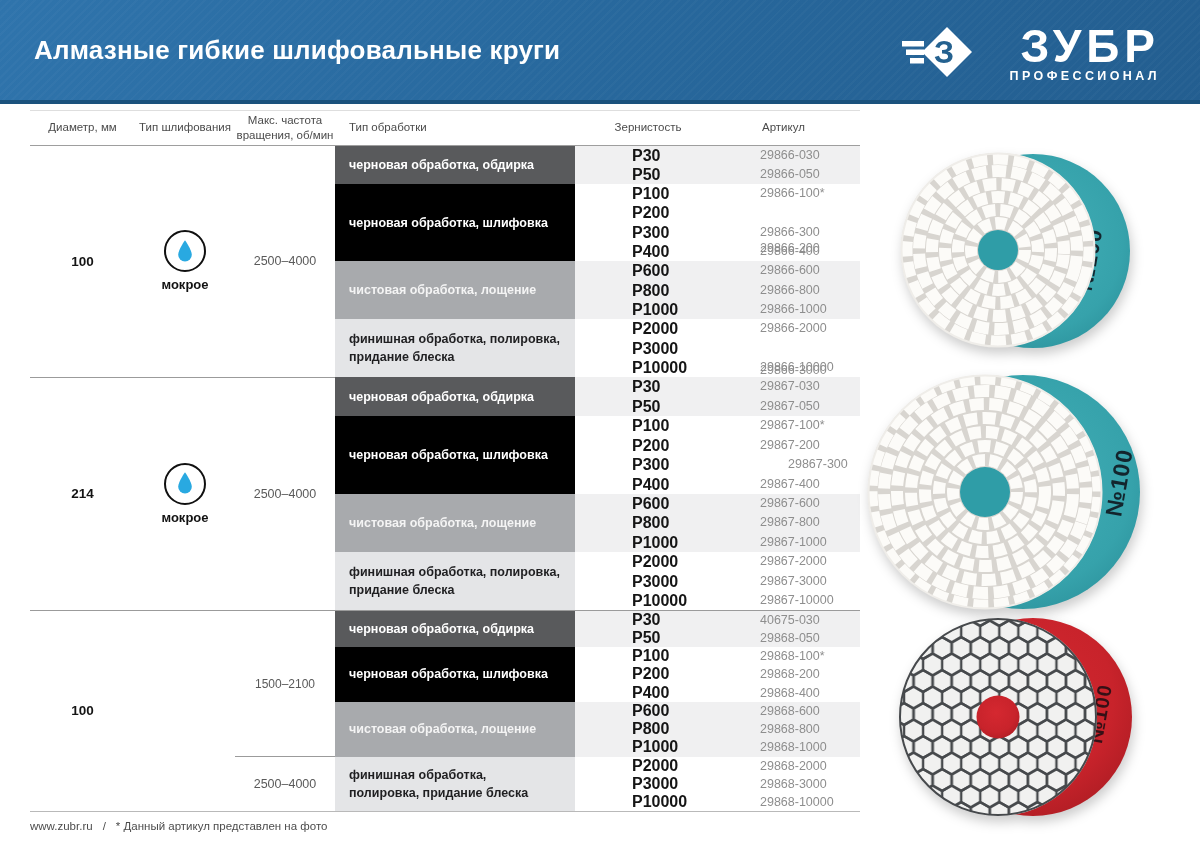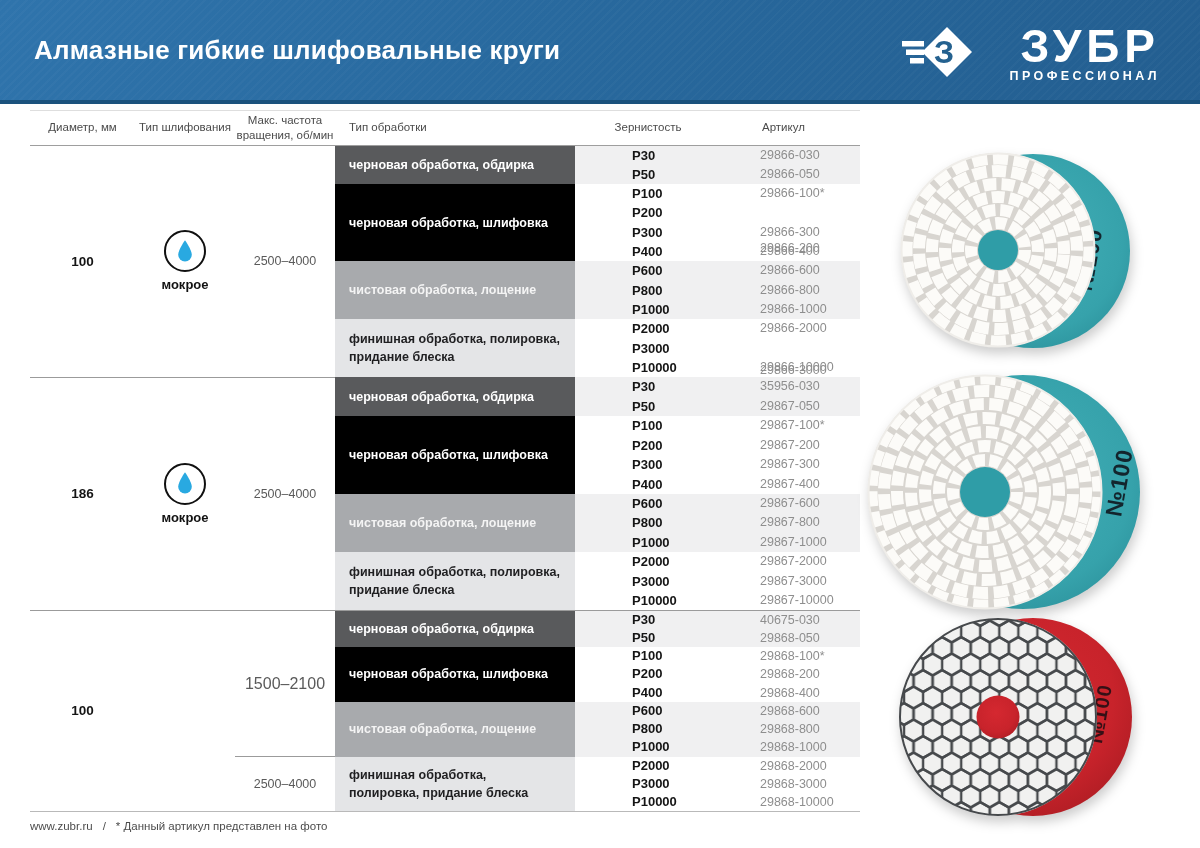--- a/index.html
+++ b/index.html
@@ -17,21 +17,21 @@
   
   .th{position:absolute;color:#4b4b4b;font-size:11.5px;line-height:1.3;}
   .hline{position:absolute;height:1px;}
   
   .proc-cell{display:flex;flex-direction:column;justify-content:center;box-sizing:border-box;
     padding-left:14px;font-weight:bold;font-size:12.5px;line-height:1.45;}
   .shade-dark{background:#595a5c;color:#fff;}
   .shade-mid{background:#000000;color:#fff;}
   .shade-light{background:#a8aaad;color:#f4f4f4;}
   .shade-lighter{background:#e4e5e7;color:#1f1f21;}
-  .grit{position:absolute;left:57px;top:0;font-weight:bold;font-size:13px;color:#151515;}
+  .grit{position:absolute;left:57px;top:0;font-weight:bold;font-size:16px;color:#151515;}
   .sku{position:absolute;left:185px;top:0;font-size:12.5px;color:#8e8e8e;}
   
   .ticon{position:relative;width:38px;height:38px;border:2.5px solid #101010;border-radius:50%;
     display:flex;align-items:center;justify-content:center;overflow:hidden;background:#fff;}
   .ticon .slash{position:absolute;left:17px;top:-4px;width:4.5px;height:48px;background:#101010;
     transform:rotate(-45deg);}
   .tlabel{font-weight:bold;font-size:13px;color:#111;}
   .disc{position:absolute;filter:drop-shadow(2px 6px 6px rgba(0,0,0,.20));}
   .footer{position:absolute;left:30px;top:820px;font-size:11.5px;color:#4c4c4c;}
   .footer span{margin-right:10px;}
@@ -140,58 +140,58 @@
           <span class="sku" style="line-height: 19.33px; margin-top: 22px;">29866-3000</span>
         </div>
         <div style="position: relative; height: 19.33px;">
           <span class="grit" style="line-height: 19.33px;">P10000</span>
           <span class="sku" style="line-height: 19.33px;">29866-10000</span>
         </div>
       </div>
     </div>
     <div style="position: absolute; left: 30px; top: 376.96px; width: 830px; height: 1px; background: rgb(155, 155, 155);"></div>
     <div style="position: absolute; left: 0px; top: 377.46px; width: 1200px; height: 233.04px;">
-      <div style="position: absolute; left: 30px; top: 0px; width: 105px; height: 233.04px; display: flex; align-items: center; justify-content: center; font-weight: bold; font-size: 13.5px; color: rgb(20, 20, 20);">186</div>
+      <div style="position: absolute; left: 30px; top: 0px; width: 105px; height: 233.04px; display: flex; align-items: center; justify-content: center; font-weight: bold; font-size: 13.5px; color: rgb(20, 20, 20);">214</div>
       <div style="position: absolute; left: 135px; top: 0px; width: 100px; height: 233.04px; display: flex; flex-direction: column; align-items: center; justify-content: center; gap: 5px;">
         <div class="ticon">
           <svg width="20" height="25" viewBox="0 0 22 27">
             <path d="M11 1 C11 1 3.5 11.5 3.5 17 a7.5 7.5 0 0 0 15 0 C18.5 11.5 11 1 11 1 Z" fill="#29a9e1"></path>
           </svg>
         </div>
         <div class="tlabel">мокрое</div>
       </div>
       <div style="position: absolute; left: 235px; top: 0px; width: 100px; height: 233.04px; display: flex; align-items: center; justify-content: center; font-size: 12.5px; color: rgb(90, 90, 90);">2500–4000</div>
       <div class="proc-cell shade-dark" style="position: absolute; left: 335px; top: 0px; width: 240px; height: 38.84px;">
         <div>черновая обработка, обдирка</div>
       </div>
       <div style="position: absolute; left: 575px; top: 0px; width: 285px; height: 38.84px; background: rgb(240, 240, 241);">
         <div style="position: relative; height: 19.42px;">
           <span class="grit" style="line-height: 19.42px;">P30</span>
-          <span class="sku" style="line-height: 19.42px;">35956-030</span>
+          <span class="sku" style="line-height: 19.42px;">29867-030</span>
         </div>
         <div style="position: relative; height: 19.42px;">
           <span class="grit" style="line-height: 19.42px;">P50</span>
           <span class="sku" style="line-height: 19.42px;">29867-050</span>
         </div>
       </div>
       <div class="proc-cell shade-mid" style="position: absolute; left: 335px; top: 38.84px; width: 240px; height: 77.68px;">
         <div>черновая обработка, шлифовка</div>
       </div>
       <div style="position: absolute; left: 575px; top: 38.84px; width: 285px; height: 77.68px; background: rgb(255, 255, 255);">
         <div style="position: relative; height: 19.42px;">
           <span class="grit" style="line-height: 19.42px;">P100</span>
           <span class="sku" style="line-height: 19.42px;">29867-100*</span>
         </div>
         <div style="position: relative; height: 19.42px;">
           <span class="grit" style="line-height: 19.42px;">P200</span>
           <span class="sku" style="line-height: 19.42px;">29867-200</span>
         </div>
         <div style="position: relative; height: 19.42px;">
           <span class="grit" style="line-height: 19.42px;">P300</span>
-          <span class="sku" style="line-height: 19.42px;">29867-300</span>
+          <span class="sku" style="line-height: 19.42px; margin-left: 28px;">29867-300</span>
         </div>
         <div style="position: relative; height: 19.42px;">
           <span class="grit" style="line-height: 19.42px;">P400</span>
           <span class="sku" style="line-height: 19.42px;">29867-400</span>
         </div>
       </div>
       <div class="proc-cell shade-light" style="position: absolute; left: 335px; top: 116.52px; width: 240px; height: 58.26px;">
         <div>чистовая обработка, лощение</div>
       </div>
       <div style="position: absolute; left: 575px; top: 116.52px; width: 285px; height: 58.26px; background: rgb(240, 240, 241);">
@@ -223,21 +223,21 @@
         </div>
         <div style="position: relative; height: 19.42px;">
           <span class="grit" style="line-height: 19.42px;">P10000</span>
           <span class="sku" style="line-height: 19.42px;">29867-10000</span>
         </div>
       </div>
     </div>
     <div style="position: absolute; left: 30px; top: 610px; width: 830px; height: 1px; background: rgb(155, 155, 155);"></div>
     <div style="position: absolute; left: 0px; top: 610.5px; width: 1200px; height: 200.97px;">
       <div style="position: absolute; left: 30px; top: 0px; width: 105px; height: 200.97px; display: flex; align-items: center; justify-content: center; font-weight: bold; font-size: 13.5px; color: rgb(20, 20, 20);">100</div>
-      <div style="position: absolute; left: 235px; top: 0px; width: 100px; height: 146.16px; display: flex; align-items: center; justify-content: center; font-size: 16px; color: rgb(90, 90, 90);">1500–2100</div>
+      <div style="position: absolute; left: 235px; top: 0px; width: 100px; height: 146.16px; display: flex; align-items: center; justify-content: center; font-size: 12px; color: rgb(90, 90, 90);">1500–2100</div>
       <div style="position: absolute; left: 235px; top: 146.16px; width: 100px; height: 54.81px; display: flex; align-items: center; justify-content: center; font-size: 12.5px; color: rgb(90, 90, 90);">2500–4000</div>
       <div style="position: absolute; left: 235px; top: 145.66px; width: 100px; height: 1px; background: rgb(155, 155, 155);"></div>
       <div class="proc-cell shade-dark" style="position: absolute; left: 335px; top: 0px; width: 240px; height: 36.54px;">
         <div>черновая обработка, обдирка</div>
       </div>
       <div style="position: absolute; left: 575px; top: 0px; width: 285px; height: 36.54px; background: rgb(240, 240, 241);">
         <div style="position: relative; height: 18.27px;">
           <span class="grit" style="line-height: 18.27px;">P30</span>
           <span class="sku" style="line-height: 18.27px;">40675-030</span>
         </div>

